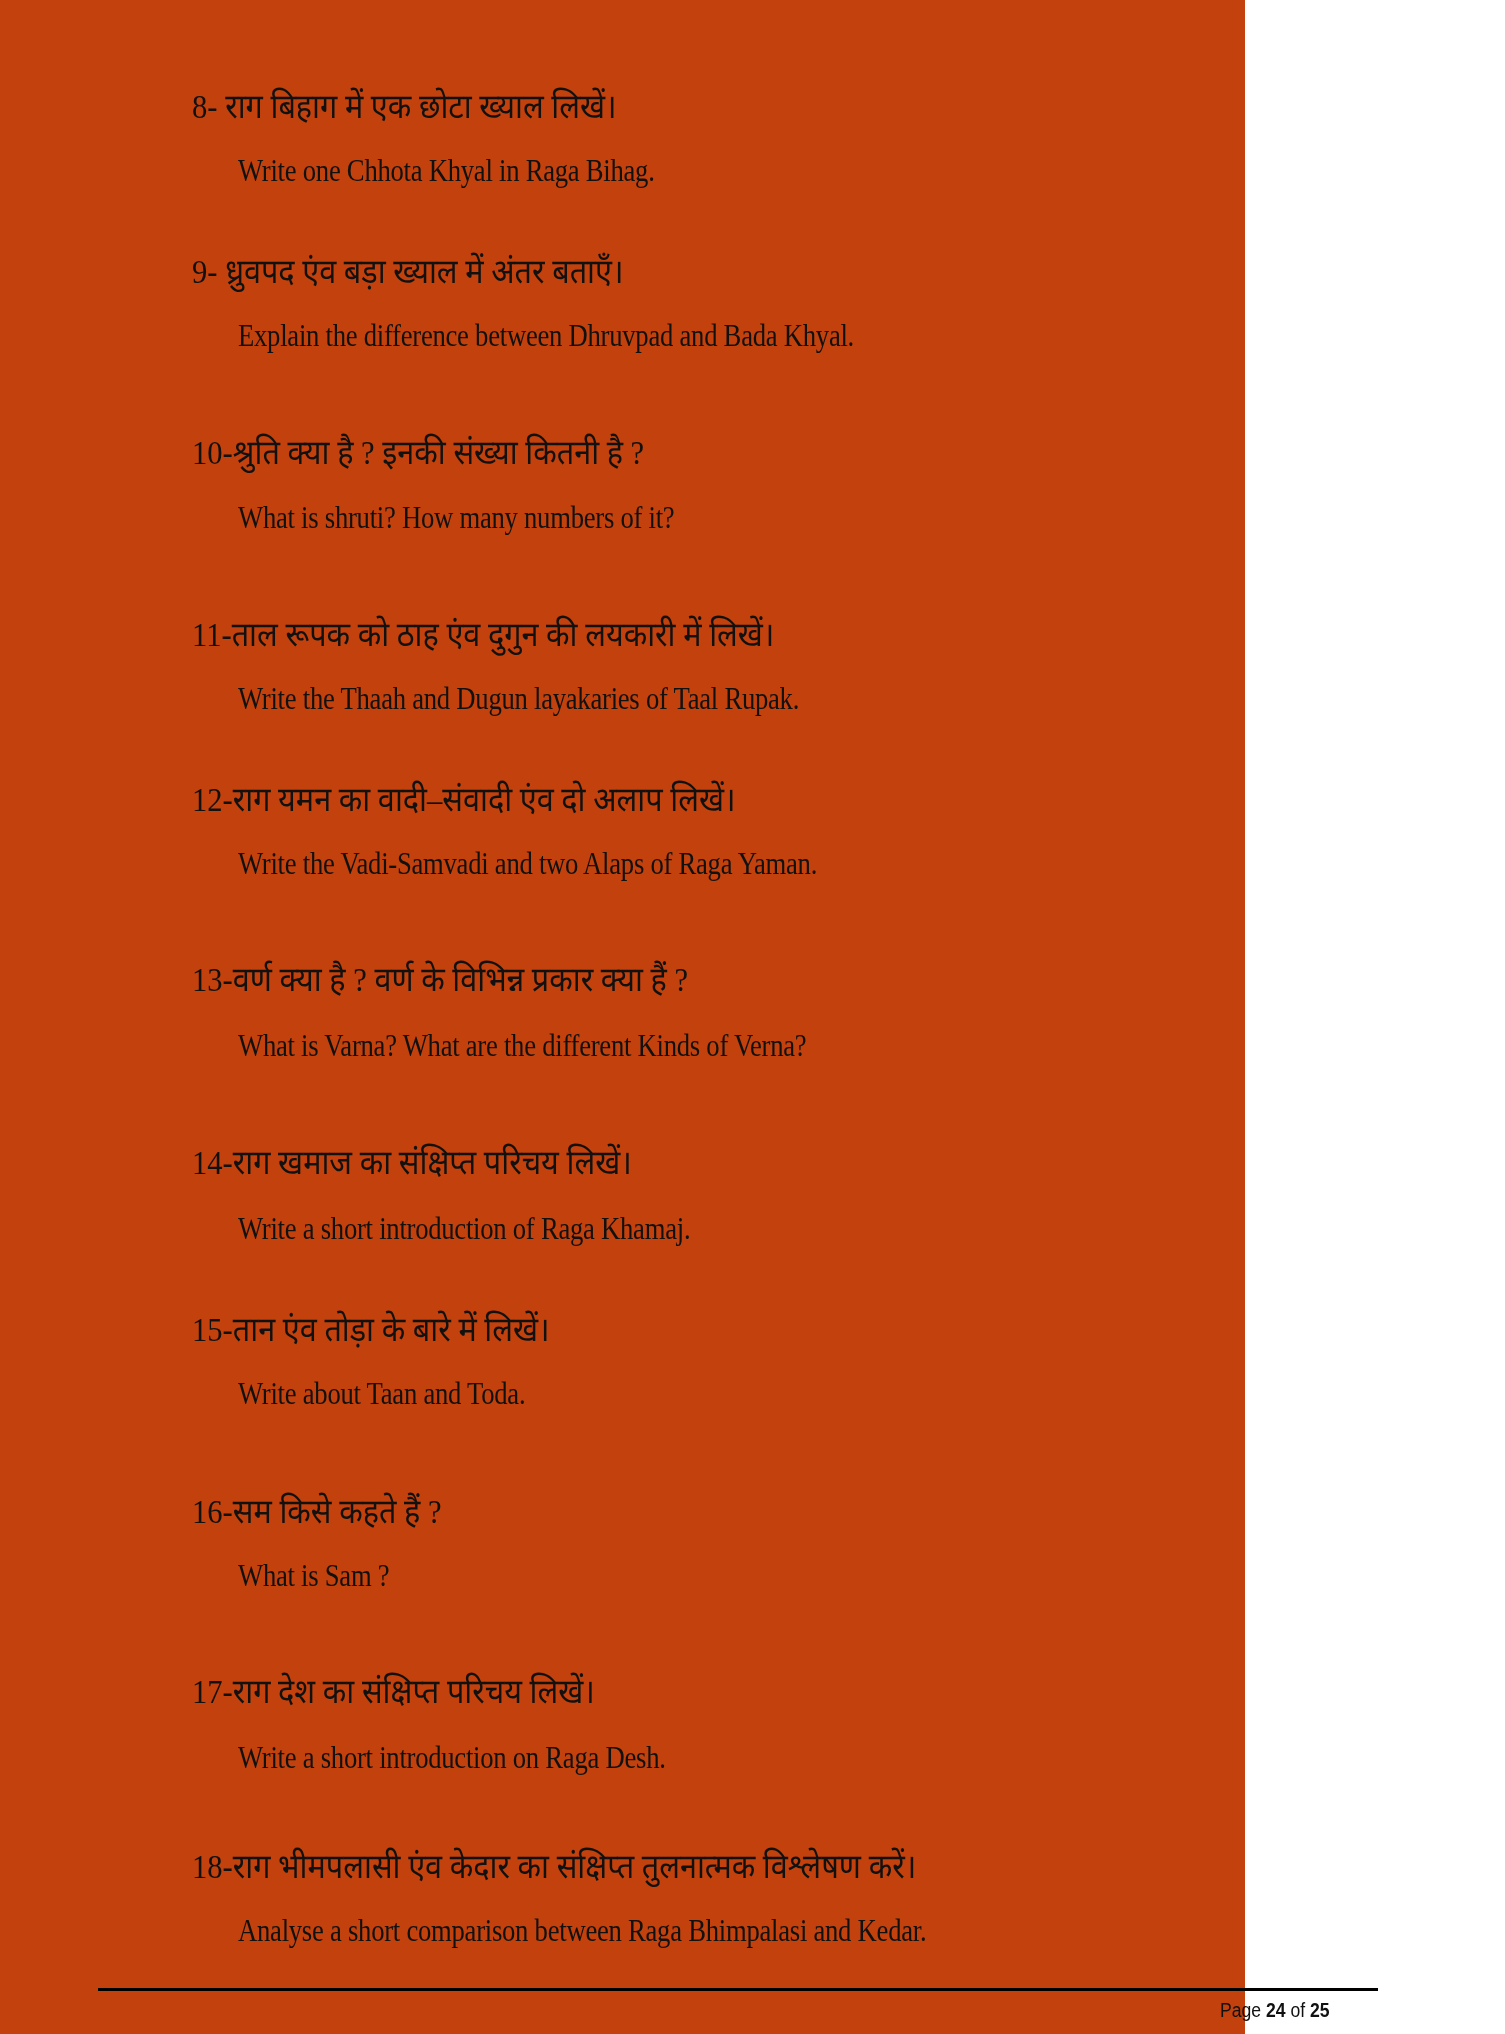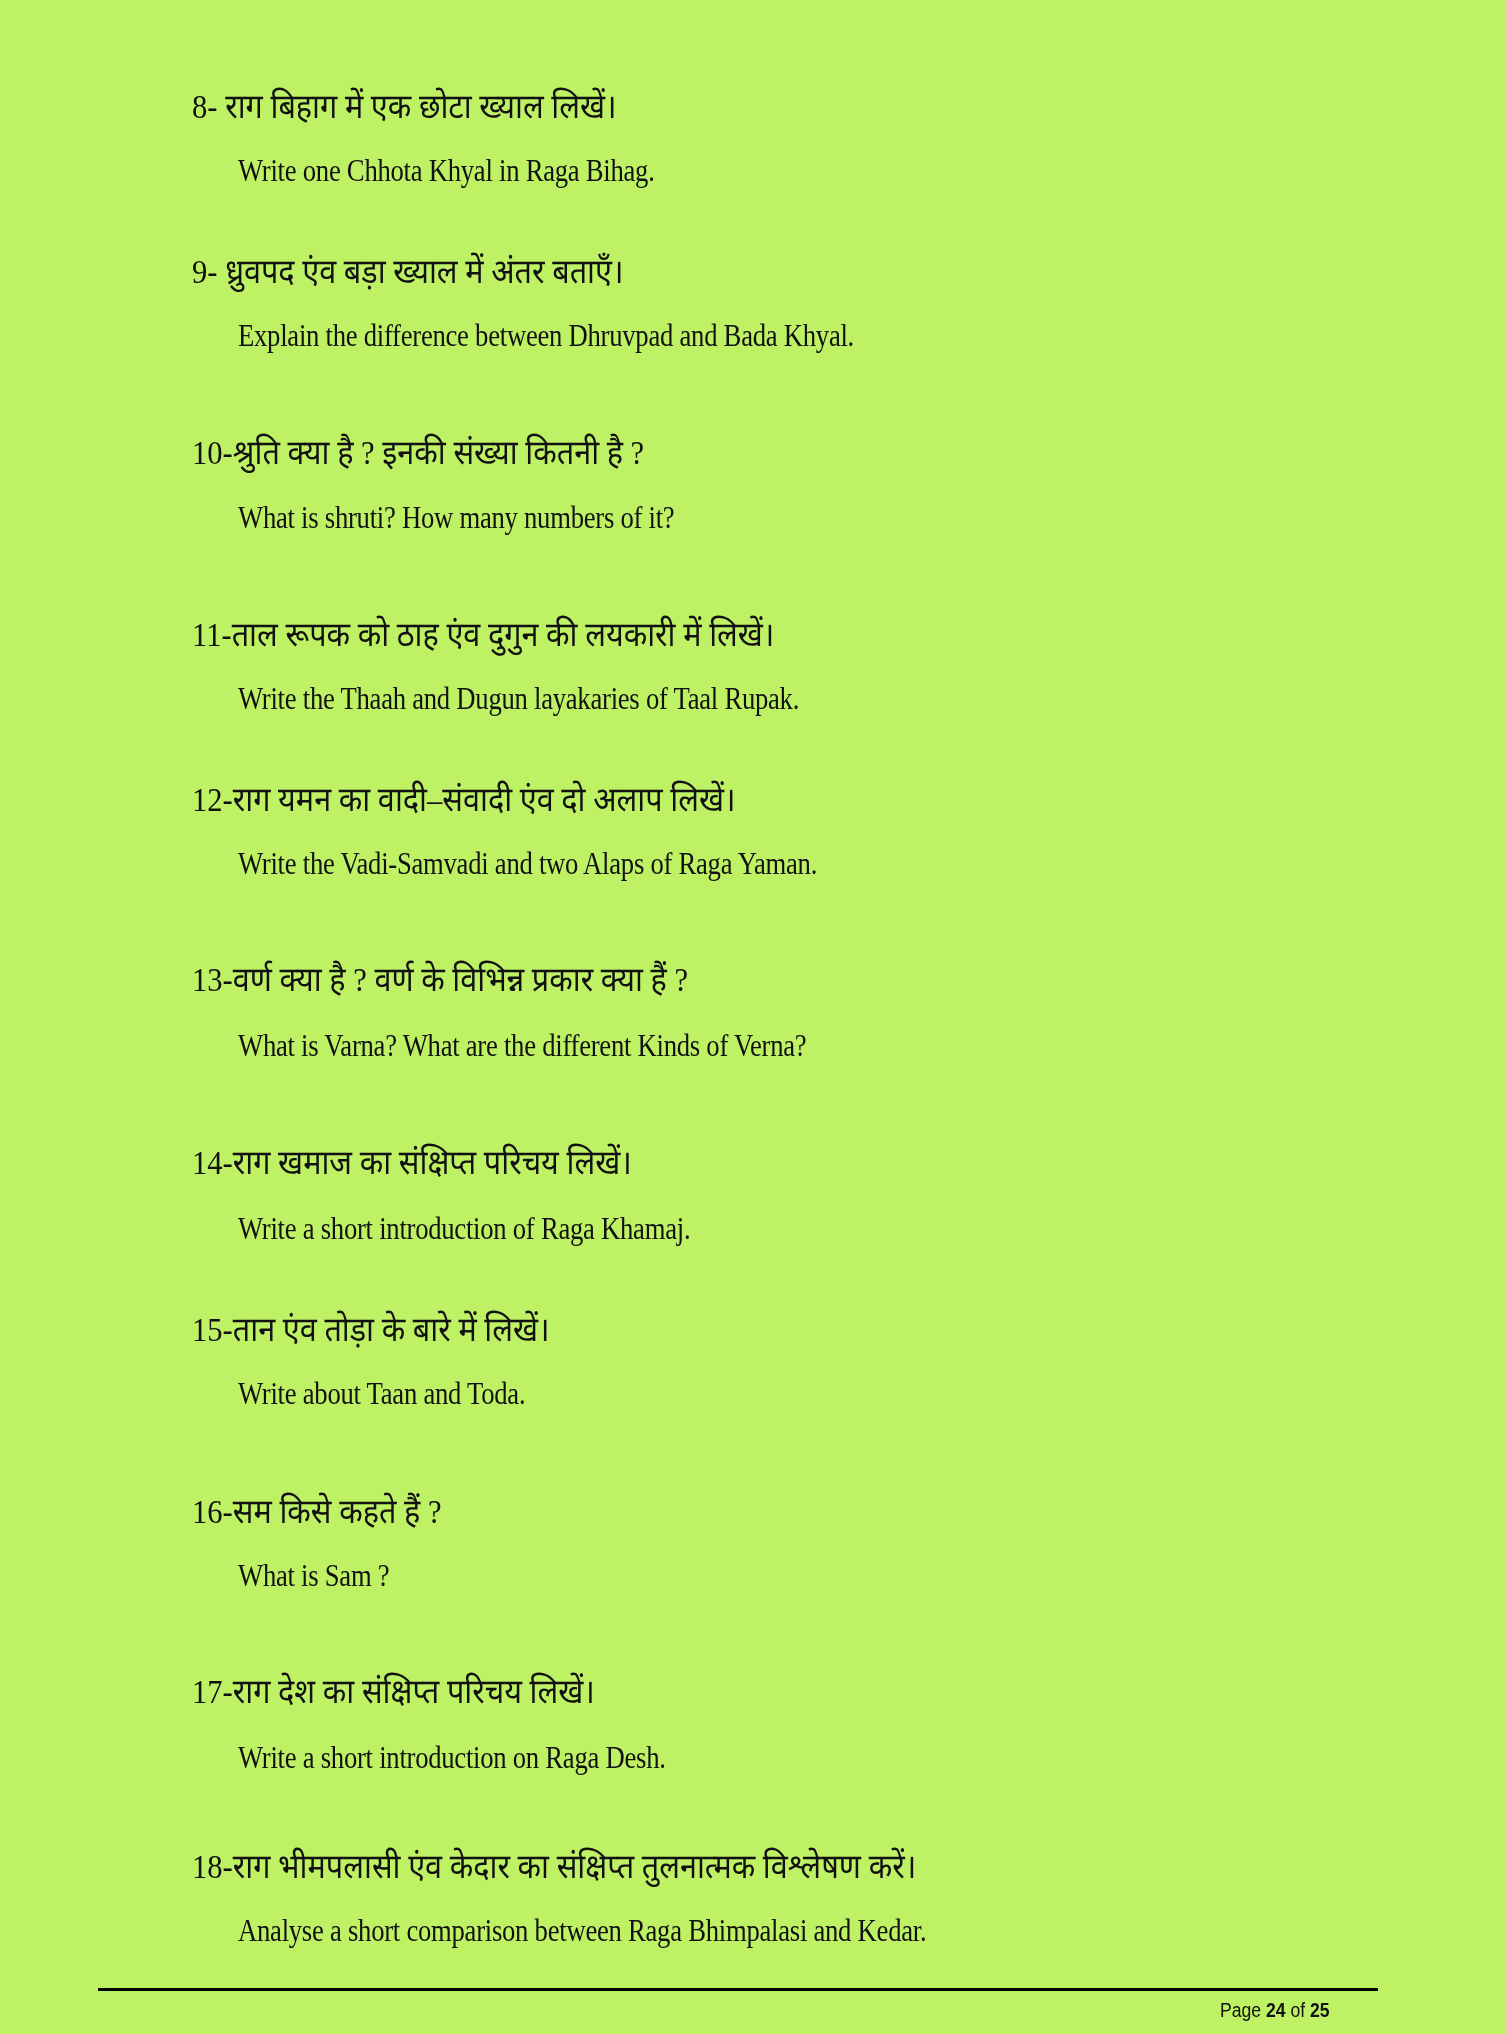--- a/index.html
+++ b/index.html
@@ -10,22 +10,22 @@
   body {
     width: 1505px;
     height: 2034px;
     position: relative;
     overflow: hidden;
     color: #111111;
   }
   .page {
     position: absolute;
     left: 0; top: 0;
-    width: 1505px; height: 2034px;
-    background: #bef264;
+    width: 1245px; height: 2034px;
+    background: #c2410c;
   }
   .q-hindi {
     position: absolute;
     left: 192px;
     font-family: "Liberation Serif", "DejaVu Serif", serif;
     font-size: 34px;
     line-height: 40px;
     height: 40px;
     white-space: nowrap;
     transform-origin: left top;

